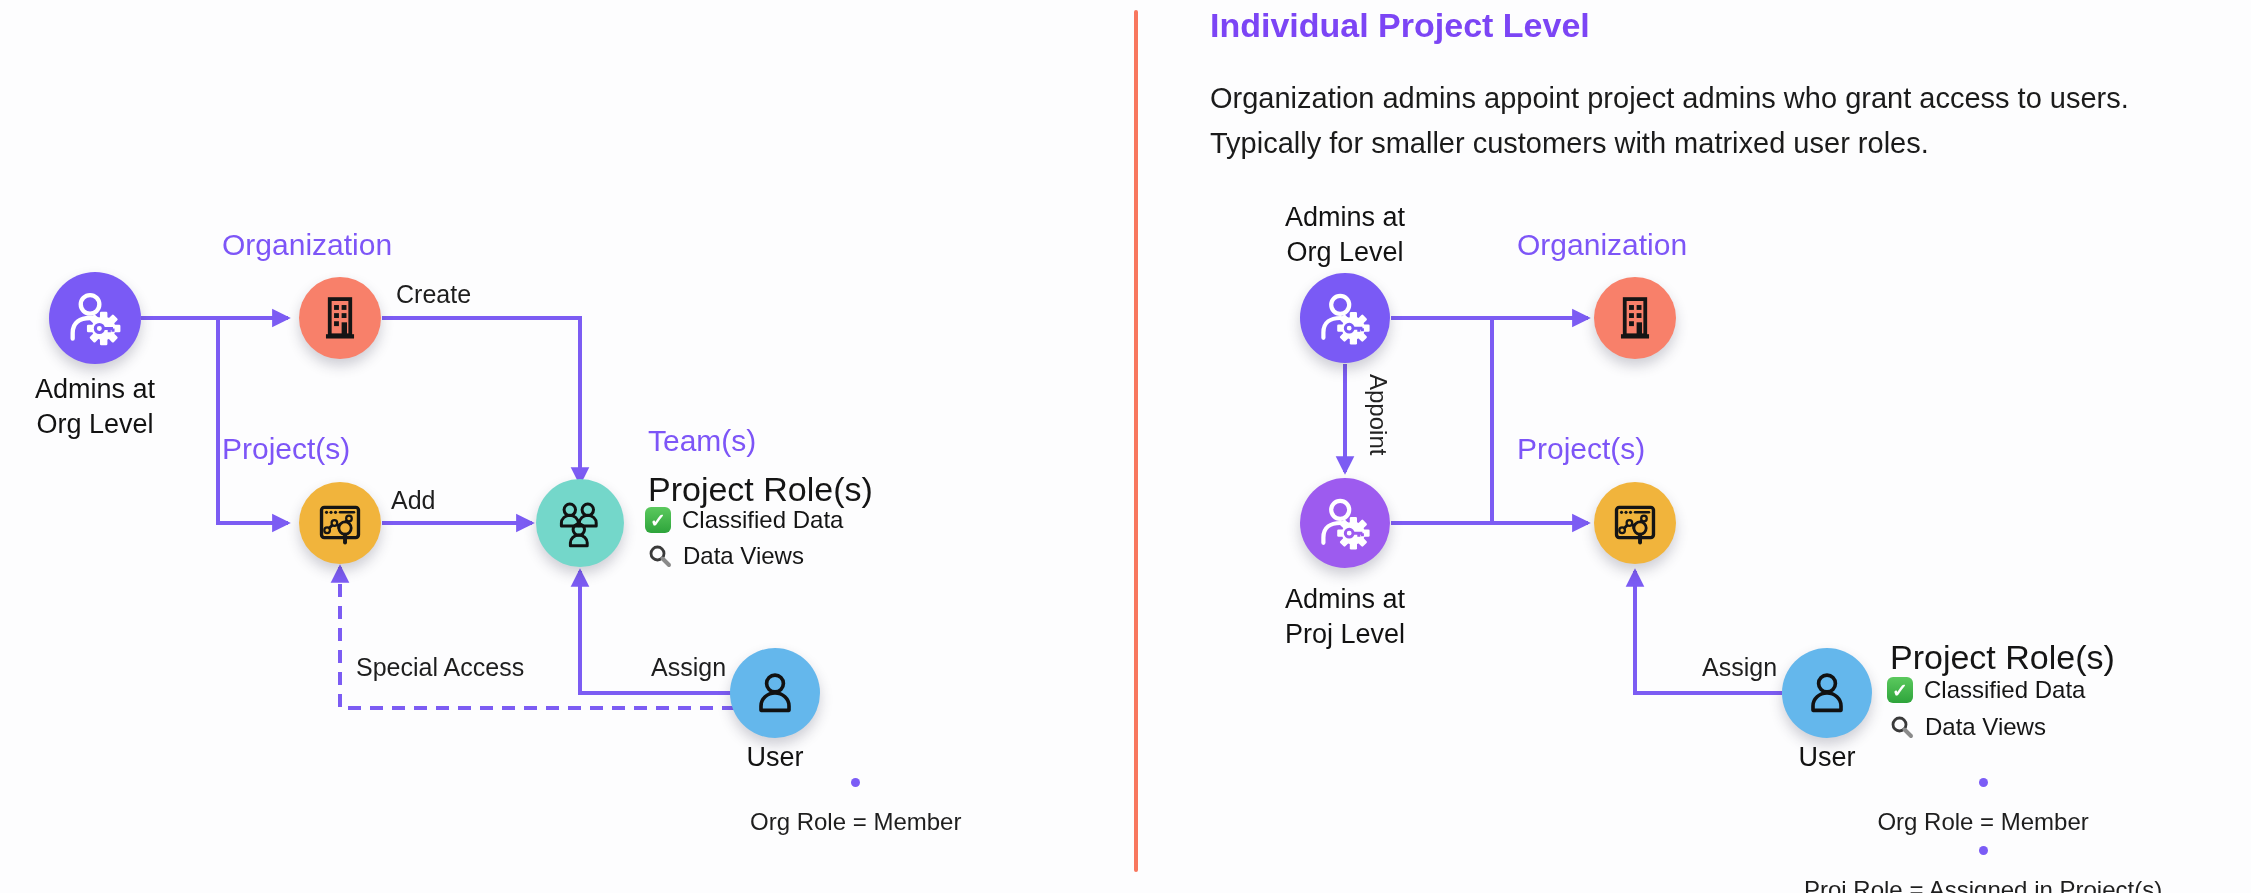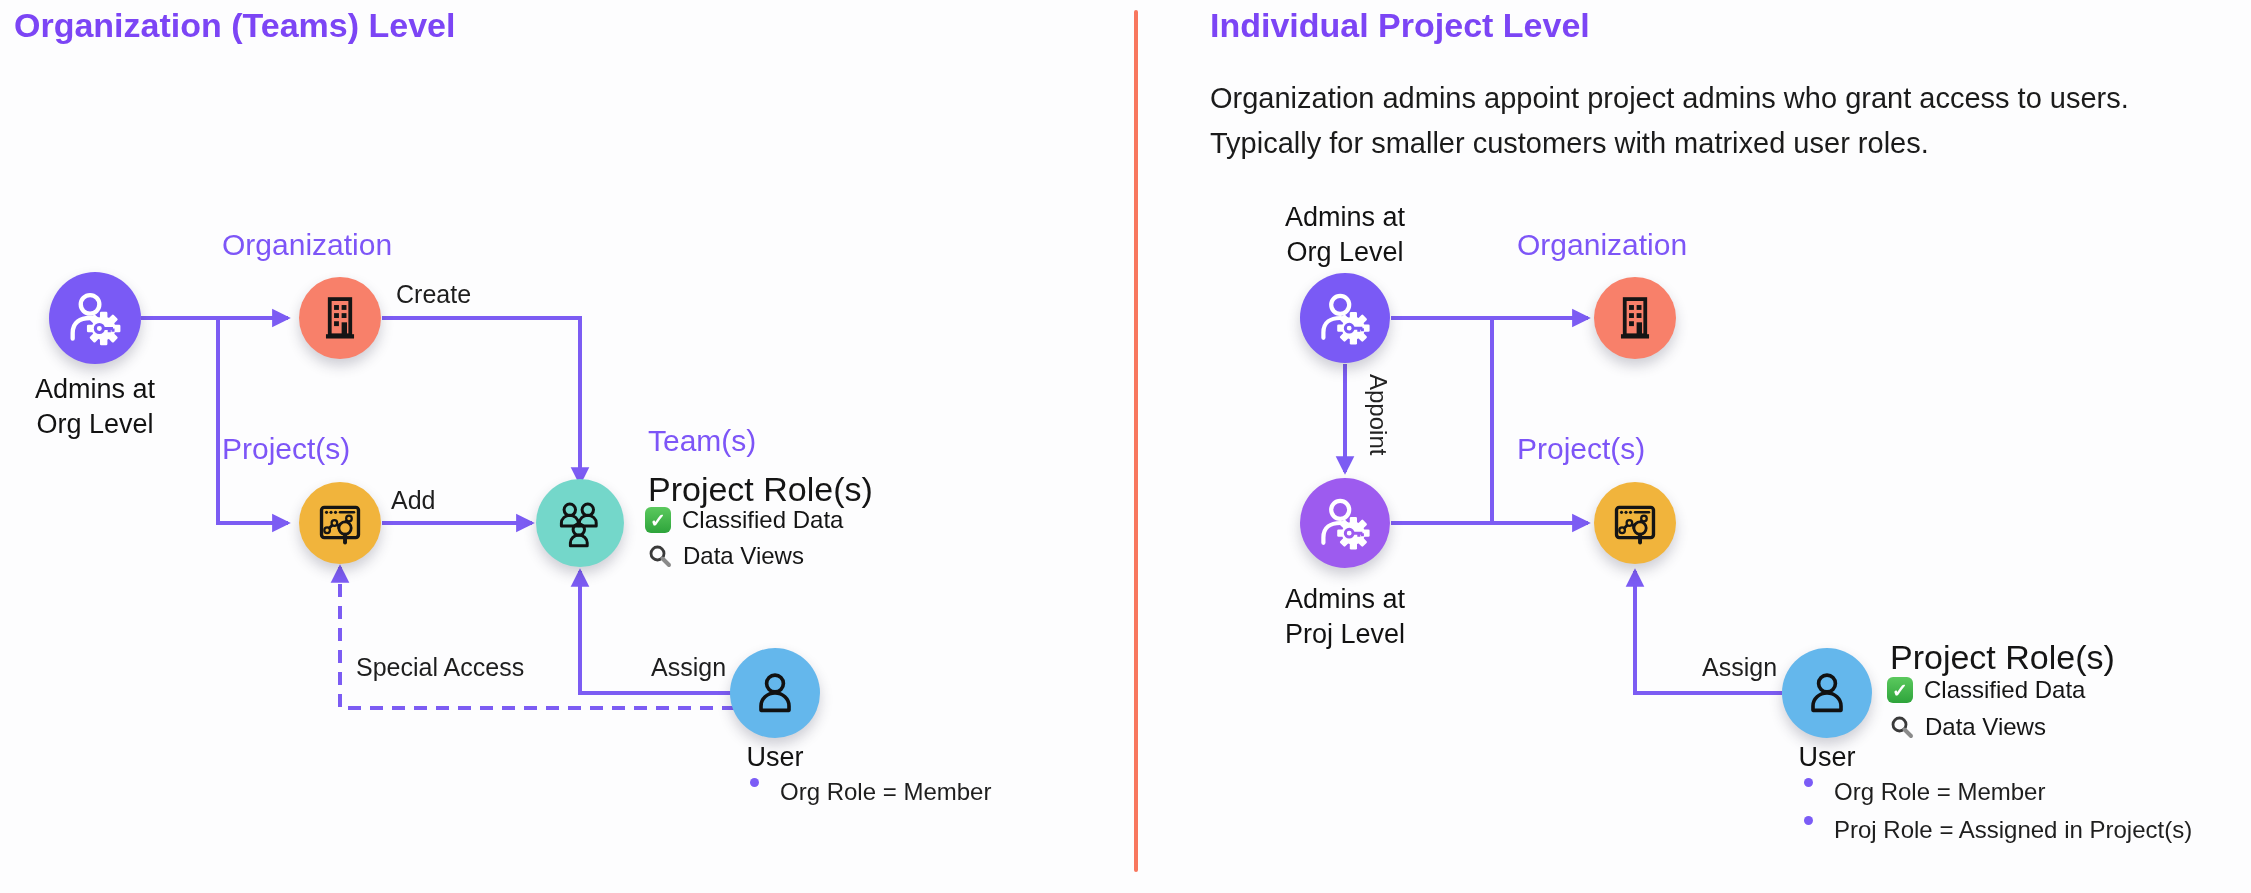--- a/index.html
+++ b/index.html
@@ -24,21 +24,21 @@
   .nlabel.ta-l{text-align:left;}
   .caption{position:absolute;font-size:27px;color:#121212;text-align:center;line-height:1.3;white-space:pre-line;}
   .small{position:absolute;font-size:25px;color:#1E1E1E;}
   .rot{position:absolute;font-size:24px;color:#222;transform:rotate(90deg);transform-origin:left top;white-space:nowrap;}
 
   .details-head{position:absolute;font-size:34px;color:#151515;}
   .drow{position:absolute;display:flex;align-items:center;gap:11px;font-size:24px;color:#151515;}
   .chk{width:26px;height:26px;border-radius:6px;background:linear-gradient(180deg,#5BC95E,#2EA43B);
        color:#fff;display:flex;align-items:center;justify-content:center;font-size:19px;font-weight:bold;flex:0 0 auto;}
   .bullets{position:absolute;display:flex;flex-direction:column;gap:10px;font-size:24px;color:#1E1E1E;}
-  .brow{display:flex;gap:21px;}
+  .brow{display:flex;align-items:center;gap:21px;flex-direction:column;}
   .dot{width:9px;height:9px;border-radius:50%;background:#7B5CF6;flex:0 0 auto;}
 
   
   .l-title{left:14px;top:6px;}
   .l-desc{left:14px;top:76px;width:1060px;}
   .l-admin-node{left:49px;top:272px;width:92px;height:92px;background:#7A5AF5;color:#7A5AF5;}
   .l-admin-cap{left:0px;top:372px;width:190px;}
   .l-org-label{left:222px;top:228px;width:240px;}
   .l-org-node{left:299px;top:277px;width:82px;height:82px;background:#F8806A;color:#F8806A;}
   .l-create{left:396px;top:280px;}
@@ -97,21 +97,20 @@
 
     <path class="edge" d="M1391 318 H1588" marker-end="url(#ah)"></path>
     <path class="edge" d="M1492 318 V521"></path>
     <path class="edge" d="M1391 523 H1588" marker-end="url(#ah)"></path>
     <path class="edge" d="M1345 364 V472" marker-end="url(#ah)"></path>
     <path class="edge" d="M1782 693 H1635 V571" marker-end="url(#ah)"></path>
   </svg>
 
   <div class="divider"></div>
 
-  <div class="title l-title">Organization (Teams) Level</div>
 
   <div class="node l-admin-node">
     <svg width="62" height="62" viewBox="0 0 100 100">
       <circle cx="42" cy="28" r="15" fill="none" stroke="#fff" stroke-width="7"></circle>
       <path d="M14 83 L14 74 C14 57 26 50 42 50 C49 50 56 52 61 56" fill="none" stroke="#fff" stroke-width="7" stroke-linecap="round"></path>
       <g transform="translate(64,67)">
         <g fill="#fff">
           <rect x="-6" y="-27" width="12" height="12" rx="2"></rect>
           <rect x="-6" y="-27" width="12" height="12" rx="2" transform="rotate(45)"></rect>
           <rect x="-6" y="-27" width="12" height="12" rx="2" transform="rotate(90)"></rect>

